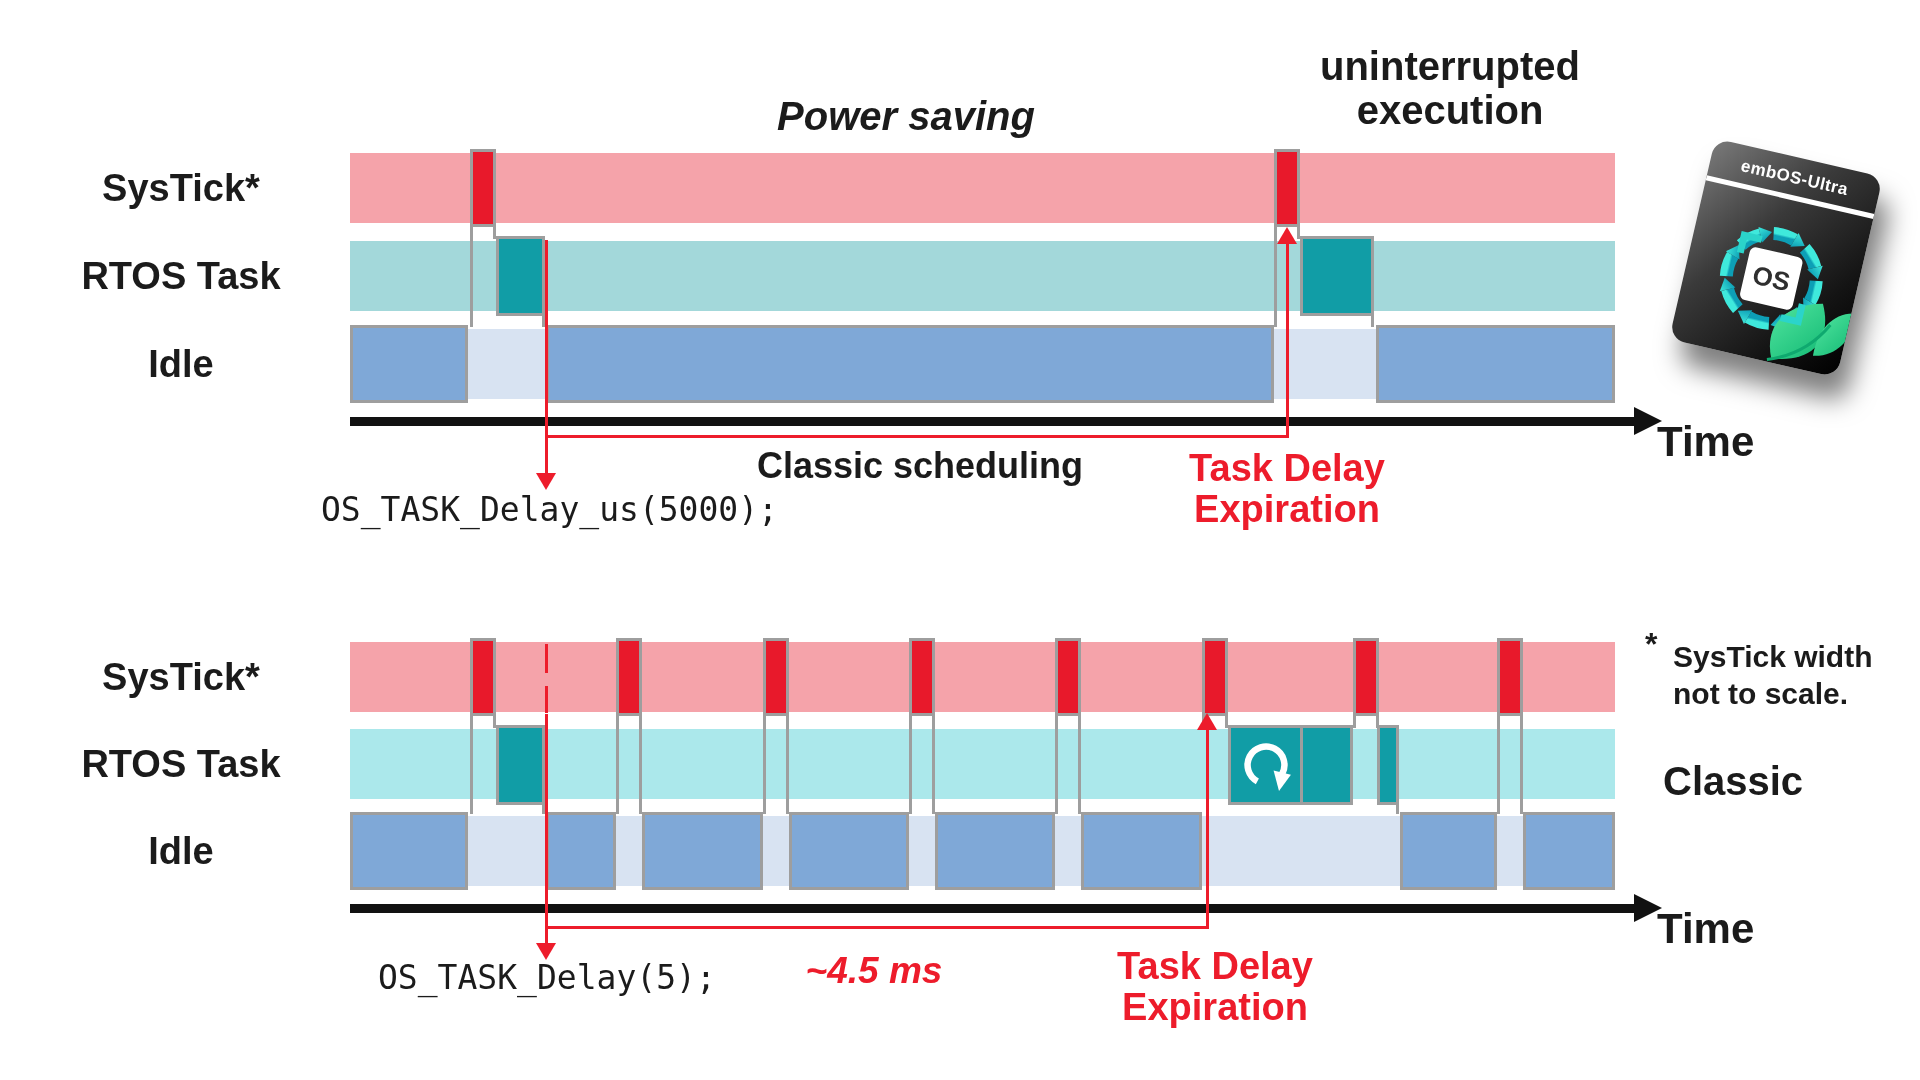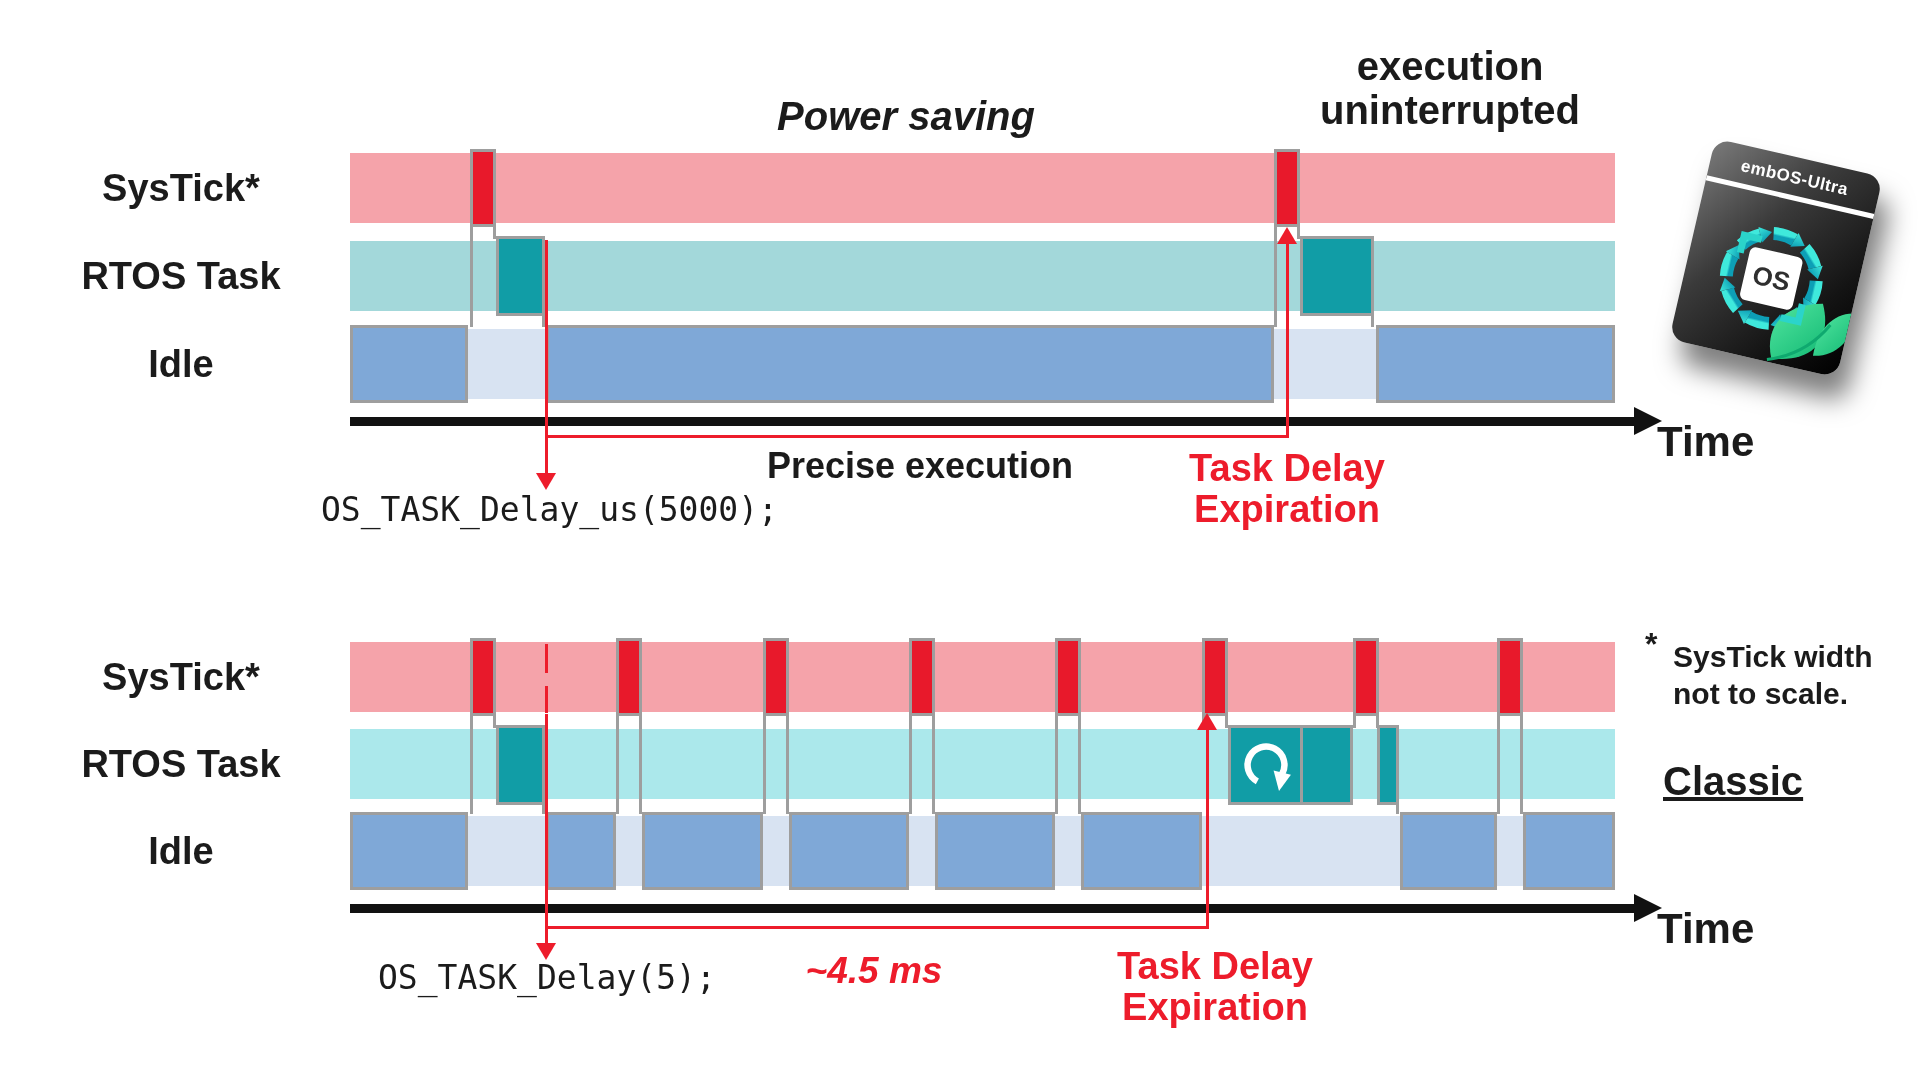--- a/index.html
+++ b/index.html
@@ -42,22 +42,22 @@
   #logo-stripe{position:absolute;left:0;top:38px;width:100%;height:5px;background:#ffffff;}
   .os-box-text{font-family:"Liberation Sans",sans-serif;font-weight:800;}
 </style>
 </head>
 <body>
 
 <div id="stage">
 
   <div class="abs heading" style="left:656px;top:94px;width:500px;font-style:italic;">Power saving</div>
   <div class="abs heading" style="left:1290px;top:44px;width:320px;">
+    <div>uninterrupted</div>
     <div>execution</div>
-    <div>uninterrupted</div>
   </div>
 
   <div class="rowlabel" style="top:166px;">SysTick*</div>
   <div class="rowlabel" style="top:254px;">RTOS Task</div>
   <div class="rowlabel" style="top:342px;">Idle</div>
 
   <div class="strip pink" style="top:153px;"></div>
   <div class="strip tealtop" style="top:241px;"></div>
   <div class="strip pale" style="top:329px;"></div>
 
@@ -81,21 +81,21 @@
   <div class="axis" style="top:417px;"></div>
   <div class="axis-head" style="left:1634px;top:407px;"></div>
   <div class="timelabel" style="left:1657px;top:399px;">Time</div>
 
   <div class="redline" style="left:545px;top:240px;height:234px;"></div>
   <div class="arrow-down" style="left:536px;top:473px;"></div>
   <div class="redhline" style="left:545px;top:435px;width:744px;"></div>
   <div class="redline" style="left:1286px;top:243px;height:195px;"></div>
   <div class="arrow-up" style="left:1277px;top:227px;"></div>
 
-  <div class="abs heading" style="left:720px;top:444px;width:400px;font-size:36px;">Precise execution</div>
+  <div class="abs heading" style="left:720px;top:444px;width:400px;font-size:36px;">Classic scheduling</div>
   <div class="abs code" style="left:321px;top:490px;">OS_TASK_Delay_us(5000);</div>
   <div class="abs redtext" style="left:1137px;top:448px;width:300px;">
     <div>Task Delay</div>
     <div>Expiration</div>
   </div>
 
   <div id="logo-card">
     <div id="logo-title">embOS-Ultra</div>
     <div id="logo-stripe"></div>
     <svg width="172" height="206" viewBox="0 0 172 206" style="position:absolute;left:0;top:0;">
@@ -209,17 +209,17 @@
   <div class="abs redtext" style="left:1065px;top:946px;width:300px;">
     <div>Task Delay</div>
     <div>Expiration</div>
   </div>
 
   <div class="abs note" style="left:1645px;top:626px;font-size:32px;">*</div>
   <div class="abs note" style="left:1673px;top:638px;width:230px;">
     <div>SysTick width</div>
     <div>not to scale.</div>
   </div>
-  <div class="abs sidehead" style="left:1663px;top:757px;width:240px;text-decoration:underline;">
+  <div class="abs sidehead" style="left:1663px;top:757px;width:240px;">
     <div>Classic</div>
   </div>
 
 </div>
 
 </body></html>

